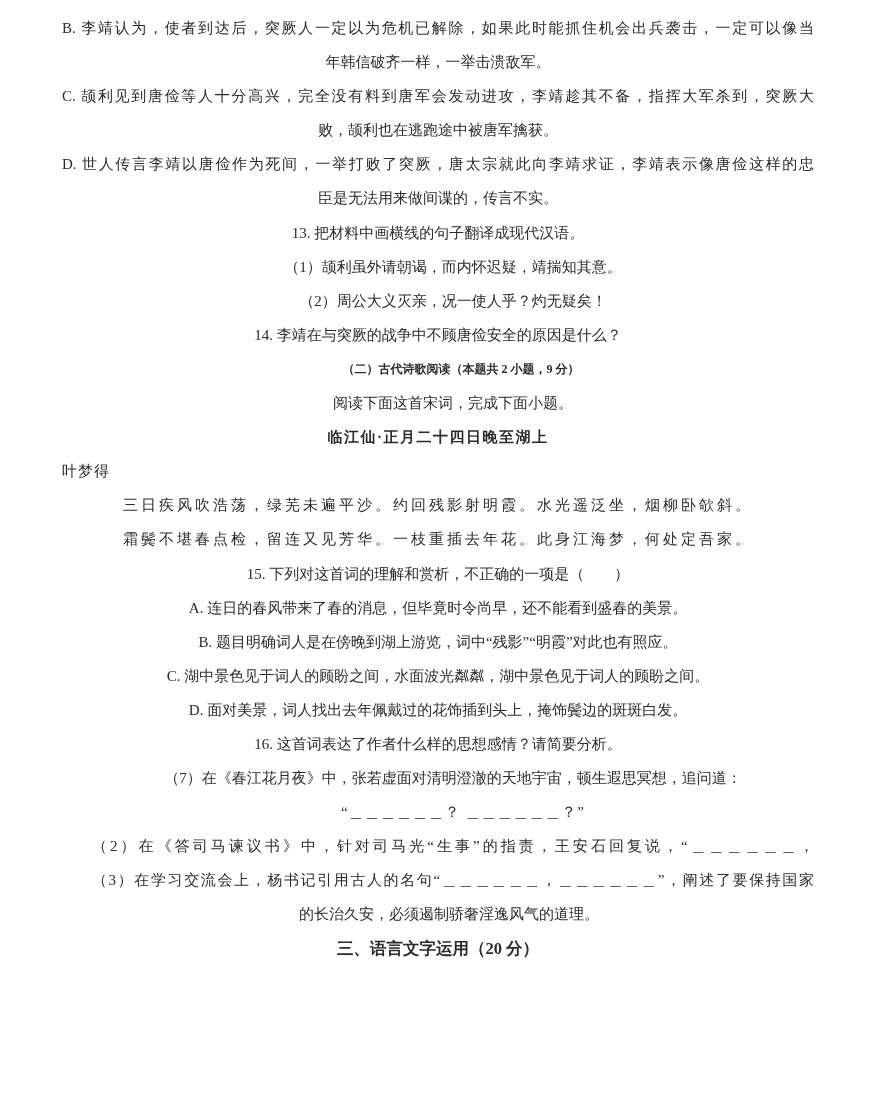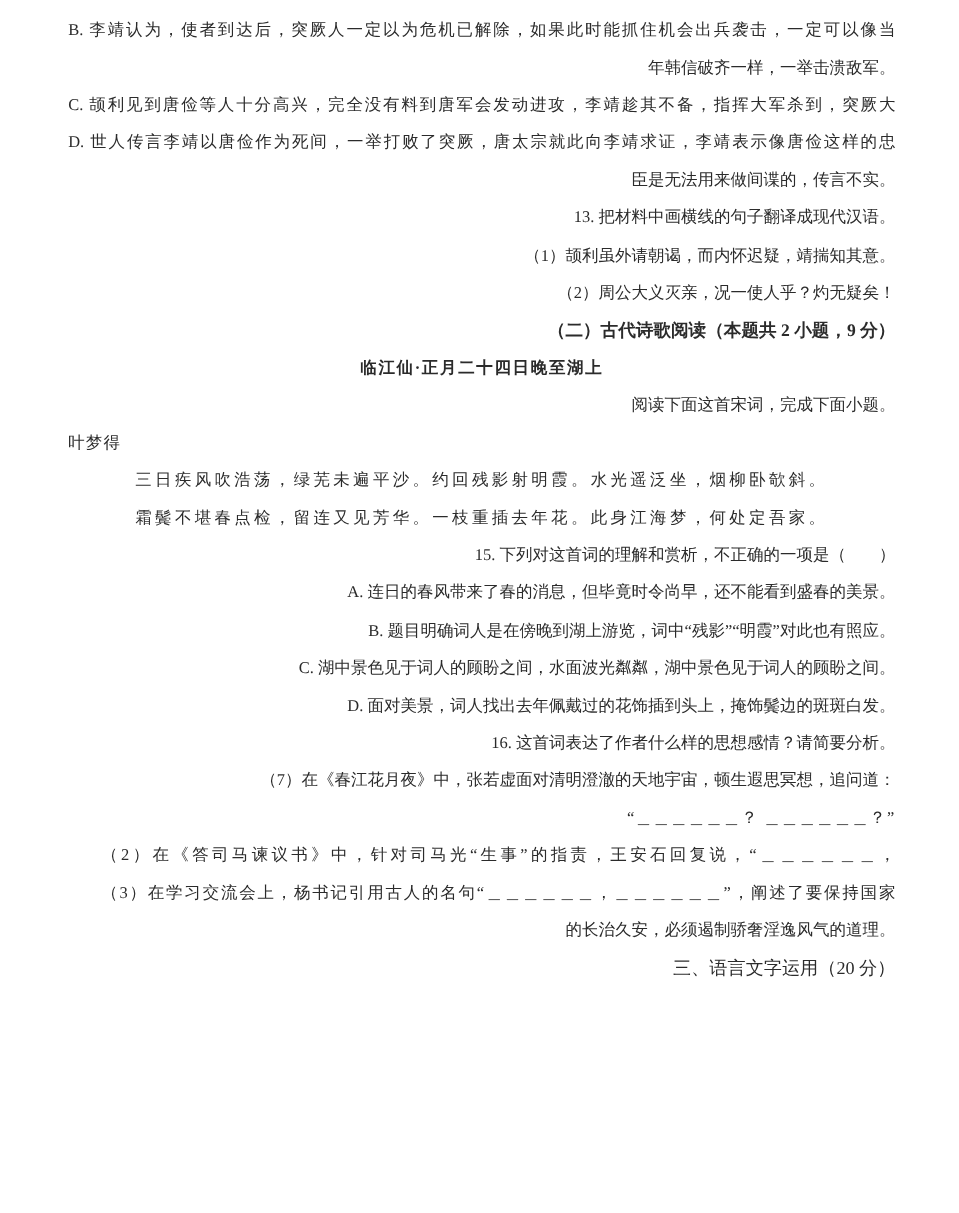--- a/index.html
+++ b/index.html
@@ -12,42 +12,42 @@
     overflow: hidden;
   }
   .doc {
     padding: 11px 58px 0 62px;
   }
   .line {
     margin: 0;
     font-size: 15px;
     line-height: 34.1px;
     min-height: 34.1px;
-    text-align: right;
+    text-align: center;
     white-space: normal;
   }
   
   .fill {
     text-align: justify;
     text-align-last: justify;
   }
   
   .sub { padding-left: 30px; }
   
   .cont { padding-left: 22px; }
   
   .blanks { padding-left: 50px; letter-spacing: 1px; }
   
   .heading {
     font-weight: bold;
-    font-size: 16px;
+    font-size: 12px;
     padding-left: 46px;
   }
   .heading2 {
-    font-weight: normal;
+    font-weight: bold;
     font-size: 16.5px;
     padding-left: 0;
   }
   .intro { padding-left: 30px; }
   .poem-title {
     text-align: center;
     font-weight: bold;
     letter-spacing: 1.5px;
   }
   .poem-author {
@@ -59,30 +59,32 @@
     letter-spacing: 3px;
   }
 </style>
 </head>
 <body>
 
 <div class="doc">
   <p class="line fill">B. 李靖认为，使者到达后，突厥人一定以为危机已解除，如果此时能抓住机会出兵袭击，一定可以像当</p>
   <p class="line">年韩信破齐一样，一举击溃敌军。</p>
   <p class="line fill">C. 颉利见到唐俭等人十分高兴，完全没有料到唐军会发动进攻，李靖趁其不备，指挥大军杀到，突厥大</p>
+  <p class="line">败，颉利也在逃跑途中被唐军擒获。</p>
   <p class="line fill">D. 世人传言李靖以唐俭作为死间，一举打败了突厥，唐太宗就此向李靖求证，李靖表示像唐俭这样的忠</p>
   <p class="line">臣是无法用来做间谍的，传言不实。</p>
 
   <p class="line">13. 把材料中画横线的句子翻译成现代汉语。</p>
   <p class="line sub">（1）颉利虽外请朝谒，而内怀迟疑，靖揣知其意。</p>
   <p class="line sub">（2）周公大义灭亲，况一使人乎？灼无疑矣！</p>
+  <p class="line">14. 李靖在与突厥的战争中不顾唐俭安全的原因是什么？</p>
 
   <p class="line heading">（二）古代诗歌阅读（本题共 2 小题，9 分）</p>
+  <p class="line intro">阅读下面这首宋词，完成下面小题。</p>
   <p class="line poem-title">临江仙·正月二十四日晚至湖上</p>
-  <p class="line intro">阅读下面这首宋词，完成下面小题。</p>
   <p class="line poem-author">叶梦得</p>
   <p class="line poem-line">三日疾风吹浩荡，绿芜未遍平沙。约回残影射明霞。水光遥泛坐，烟柳卧欹斜。</p>
   <p class="line poem-line">霜鬓不堪春点检，留连又见芳华。一枝重插去年花。此身江海梦，何处定吾家。</p>
 
   <p class="line">15. 下列对这首词的理解和赏析，不正确的一项是（　　）</p>
   <p class="line">A. 连日的春风带来了春的消息，但毕竟时令尚早，还不能看到盛春的美景。</p>
   <p class="line">B. 题目明确词人是在傍晚到湖上游览，词中“残影”“明霞”对此也有照应。</p>
   <p class="line">C. 湖中景色见于词人的顾盼之间，水面波光粼粼，湖中景色见于词人的顾盼之间。</p>
   <p class="line">D. 面对美景，词人找出去年佩戴过的花饰插到头上，掩饰鬓边的斑斑白发。</p>
   <p class="line">16. 这首词表达了作者什么样的思想感情？请简要分析。</p>

